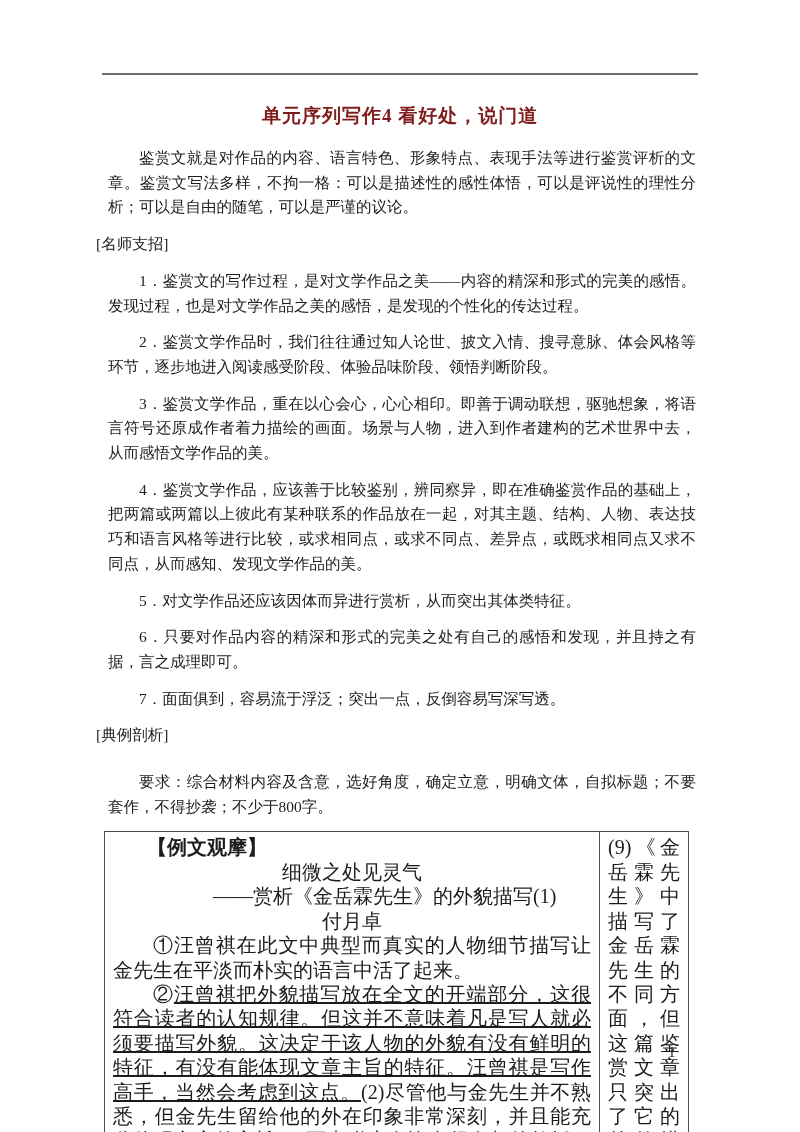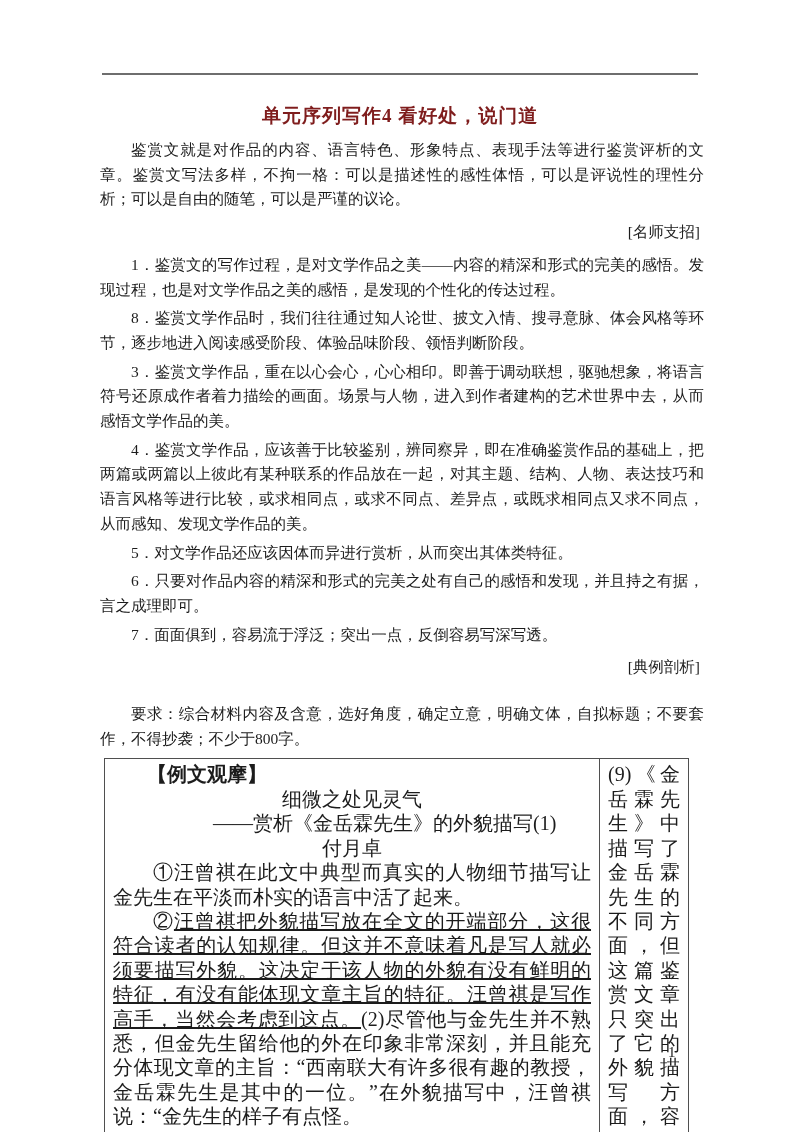--- a/index.html
+++ b/index.html
@@ -40,27 +40,27 @@
     position: absolute;
     left: 96px;
     top: 134px;
     width: 612px;
     font-size: 15.5px;
     line-height: 24.7px;
     text-align: justify;
     word-break: break-all;
   }
   .par {
-    margin: 4px;
+    margin: 12px;
     text-indent: 2em;
   }
   .center-line {
-    text-align: right;
+    text-align: left;
     text-indent: 0;
-    margin: 8px;
+    margin: 0;
   }
   .req {
     margin-top: 22px;
   }
   table.example-table {
     border-collapse: collapse;
     table-layout: fixed;
     width: 584px;
     margin-left: 8px;
     margin-top: 7px;
@@ -116,21 +116,21 @@
 
   <h1 class="doc-title">单元序列写作4 看好处，说门道</h1>
 
   <div class="content">
 
     <p class="par">鉴赏文就是对作品的内容、语言特色、形象特点、表现手法等进行鉴赏评析的文章。鉴赏文写法多样，不拘一格：可以是描述性的感性体悟，可以是评说性的理性分析；可以是自由的随笔，可以是严谨的议论。</p>
 
     <p class="center-line">[名师支招]</p>
 
     <p class="par">1．鉴赏文的写作过程，是对文学作品之美——内容的精深和形式的完美的感悟。发现过程，也是对文学作品之美的感悟，是发现的个性化的传达过程。</p>
-    <p class="par">8．鉴赏文学作品时，我们往往通过知人论世、披文入情、搜寻意脉、体会风格等环节，逐步地进入阅读感受阶段、体验品味阶段、领悟判断阶段。</p>
+    <p class="par">2．鉴赏文学作品时，我们往往通过知人论世、披文入情、搜寻意脉、体会风格等环节，逐步地进入阅读感受阶段、体验品味阶段、领悟判断阶段。</p>
     <p class="par">3．鉴赏文学作品，重在以心会心，心心相印。即善于调动联想，驱驰想象，将语言符号还原成作者着力描绘的画面。场景与人物，进入到作者建构的艺术世界中去，从而感悟文学作品的美。</p>
     <p class="par">4．鉴赏文学作品，应该善于比较鉴别，辨同察异，即在准确鉴赏作品的基础上，把两篇或两篇以上彼此有某种联系的作品放在一起，对其主题、结构、人物、表达技巧和语言风格等进行比较，或求相同点，或求不同点、差异点，或既求相同点又求不同点，从而感知、发现文学作品的美。</p>
     <p class="par">5．对文学作品还应该因体而异进行赏析，从而突出其体类特征。</p>
     <p class="par">6．只要对作品内容的精深和形式的完美之处有自己的感悟和发现，并且持之有据，言之成理即可。</p>
     <p class="par">7．面面俱到，容易流于浮泛；突出一点，反倒容易写深写透。</p>
 
     <p class="center-line">[典例剖析]</p>
 
 
     <p class="par req">要求：综合材料内容及含意，选好角度，确定立意，明确文体，自拟标题；不要套作，不得抄袭；不少于800字。</p>

